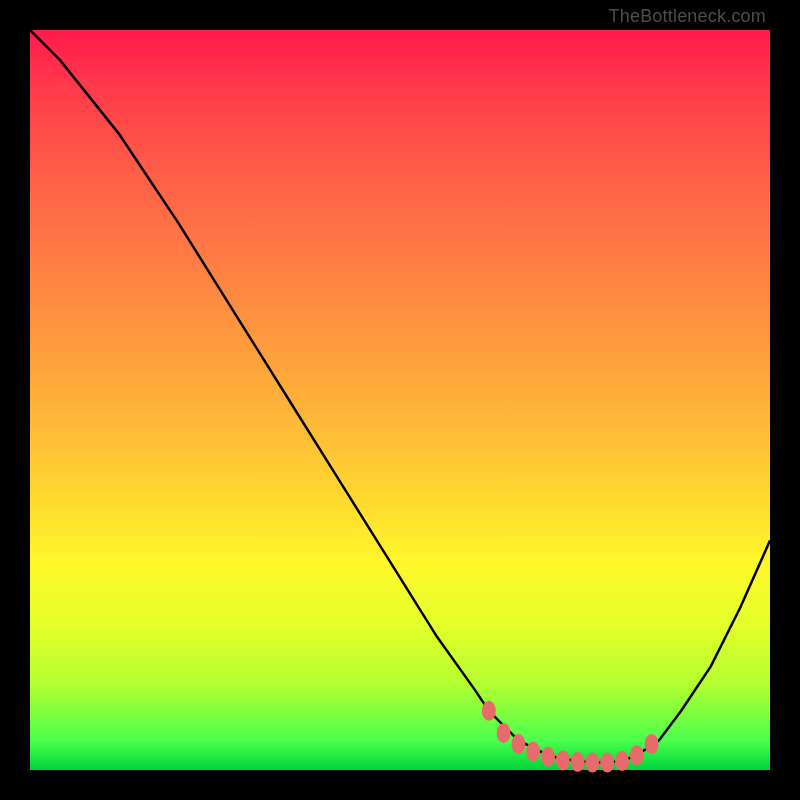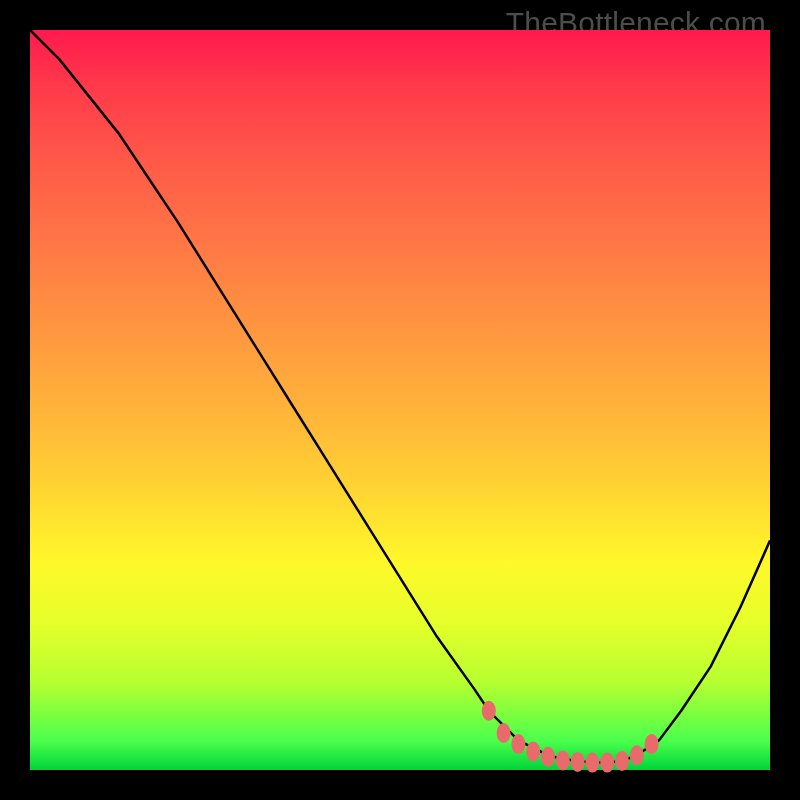--- a/index.html
+++ b/index.html
@@ -38,21 +38,21 @@
       #b8ff30 88%,
       #4cff4c 96%,
       #00d43a 100%
     );
   }
   .watermark {
     position: absolute;
     top: 6px;
     right: 34px;
     color: #4d4d4d;
-    font-size: 30px;
+    font-size: 18px;
     letter-spacing: 0.2px;
     user-select: none;
   }
   svg.curve {
     position: absolute;
     left: 0;
     top: 0;
     width: 740px;
     height: 740px;
     overflow: visible;

